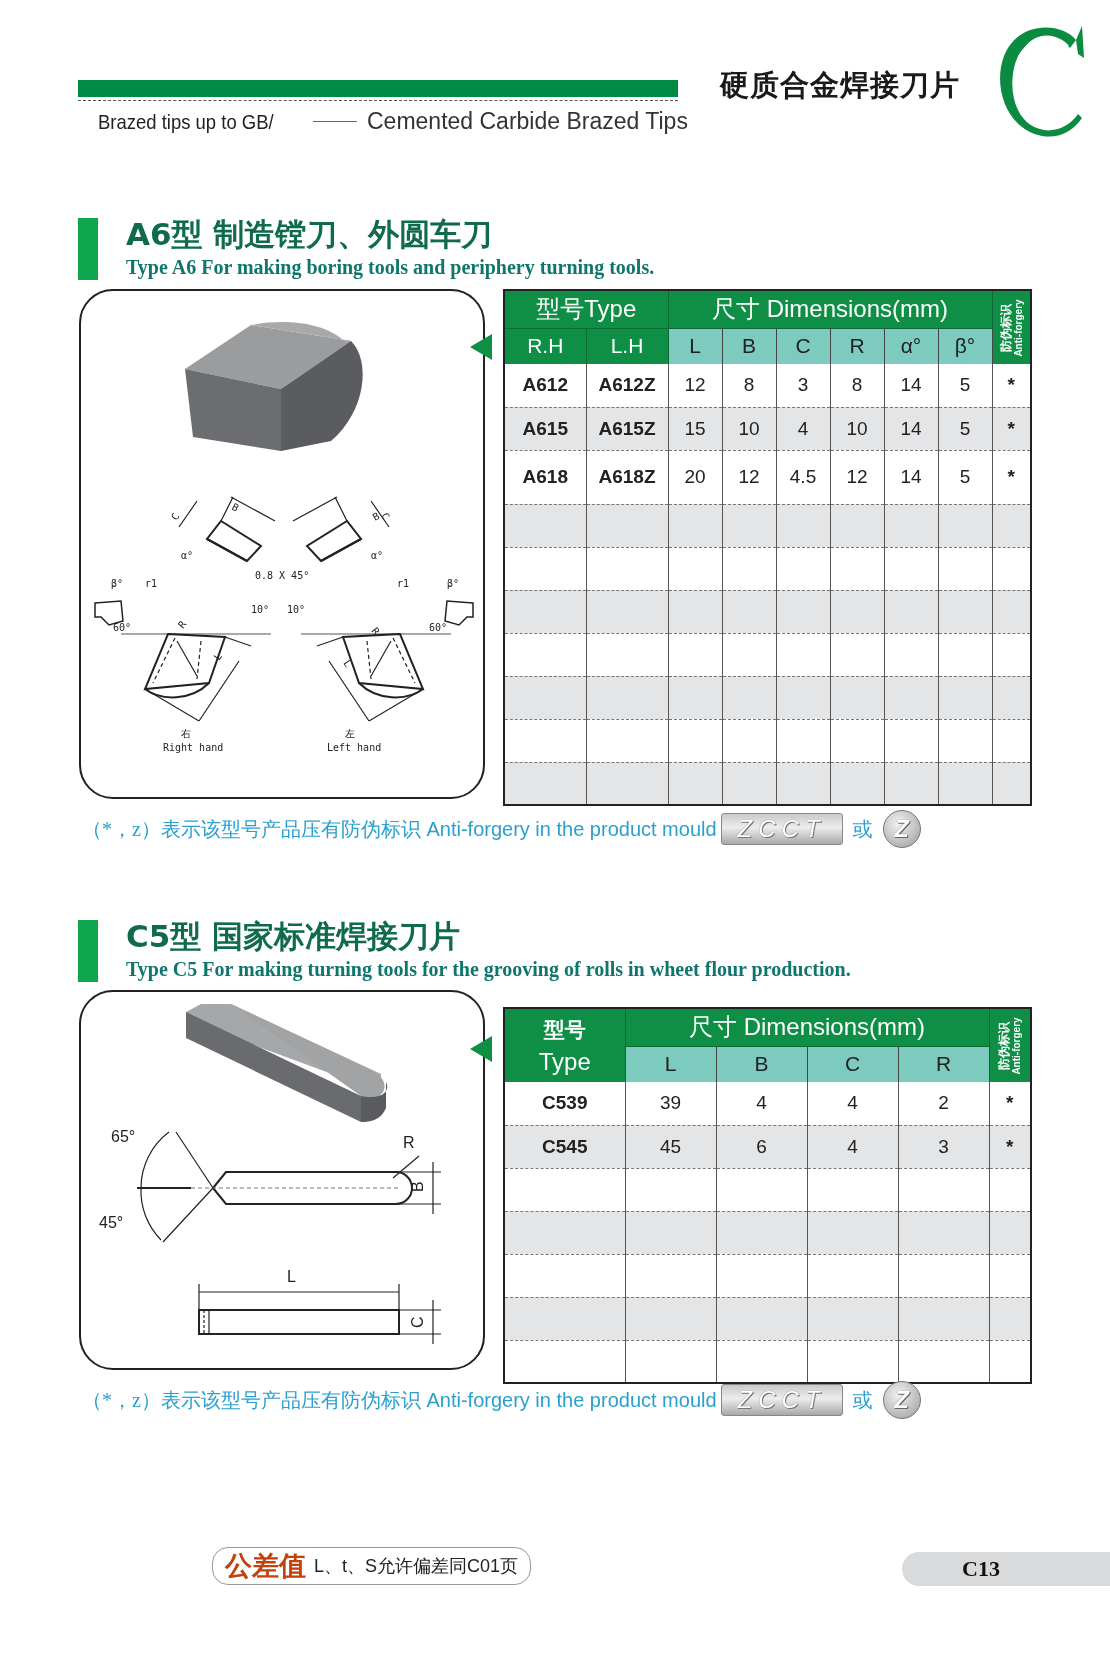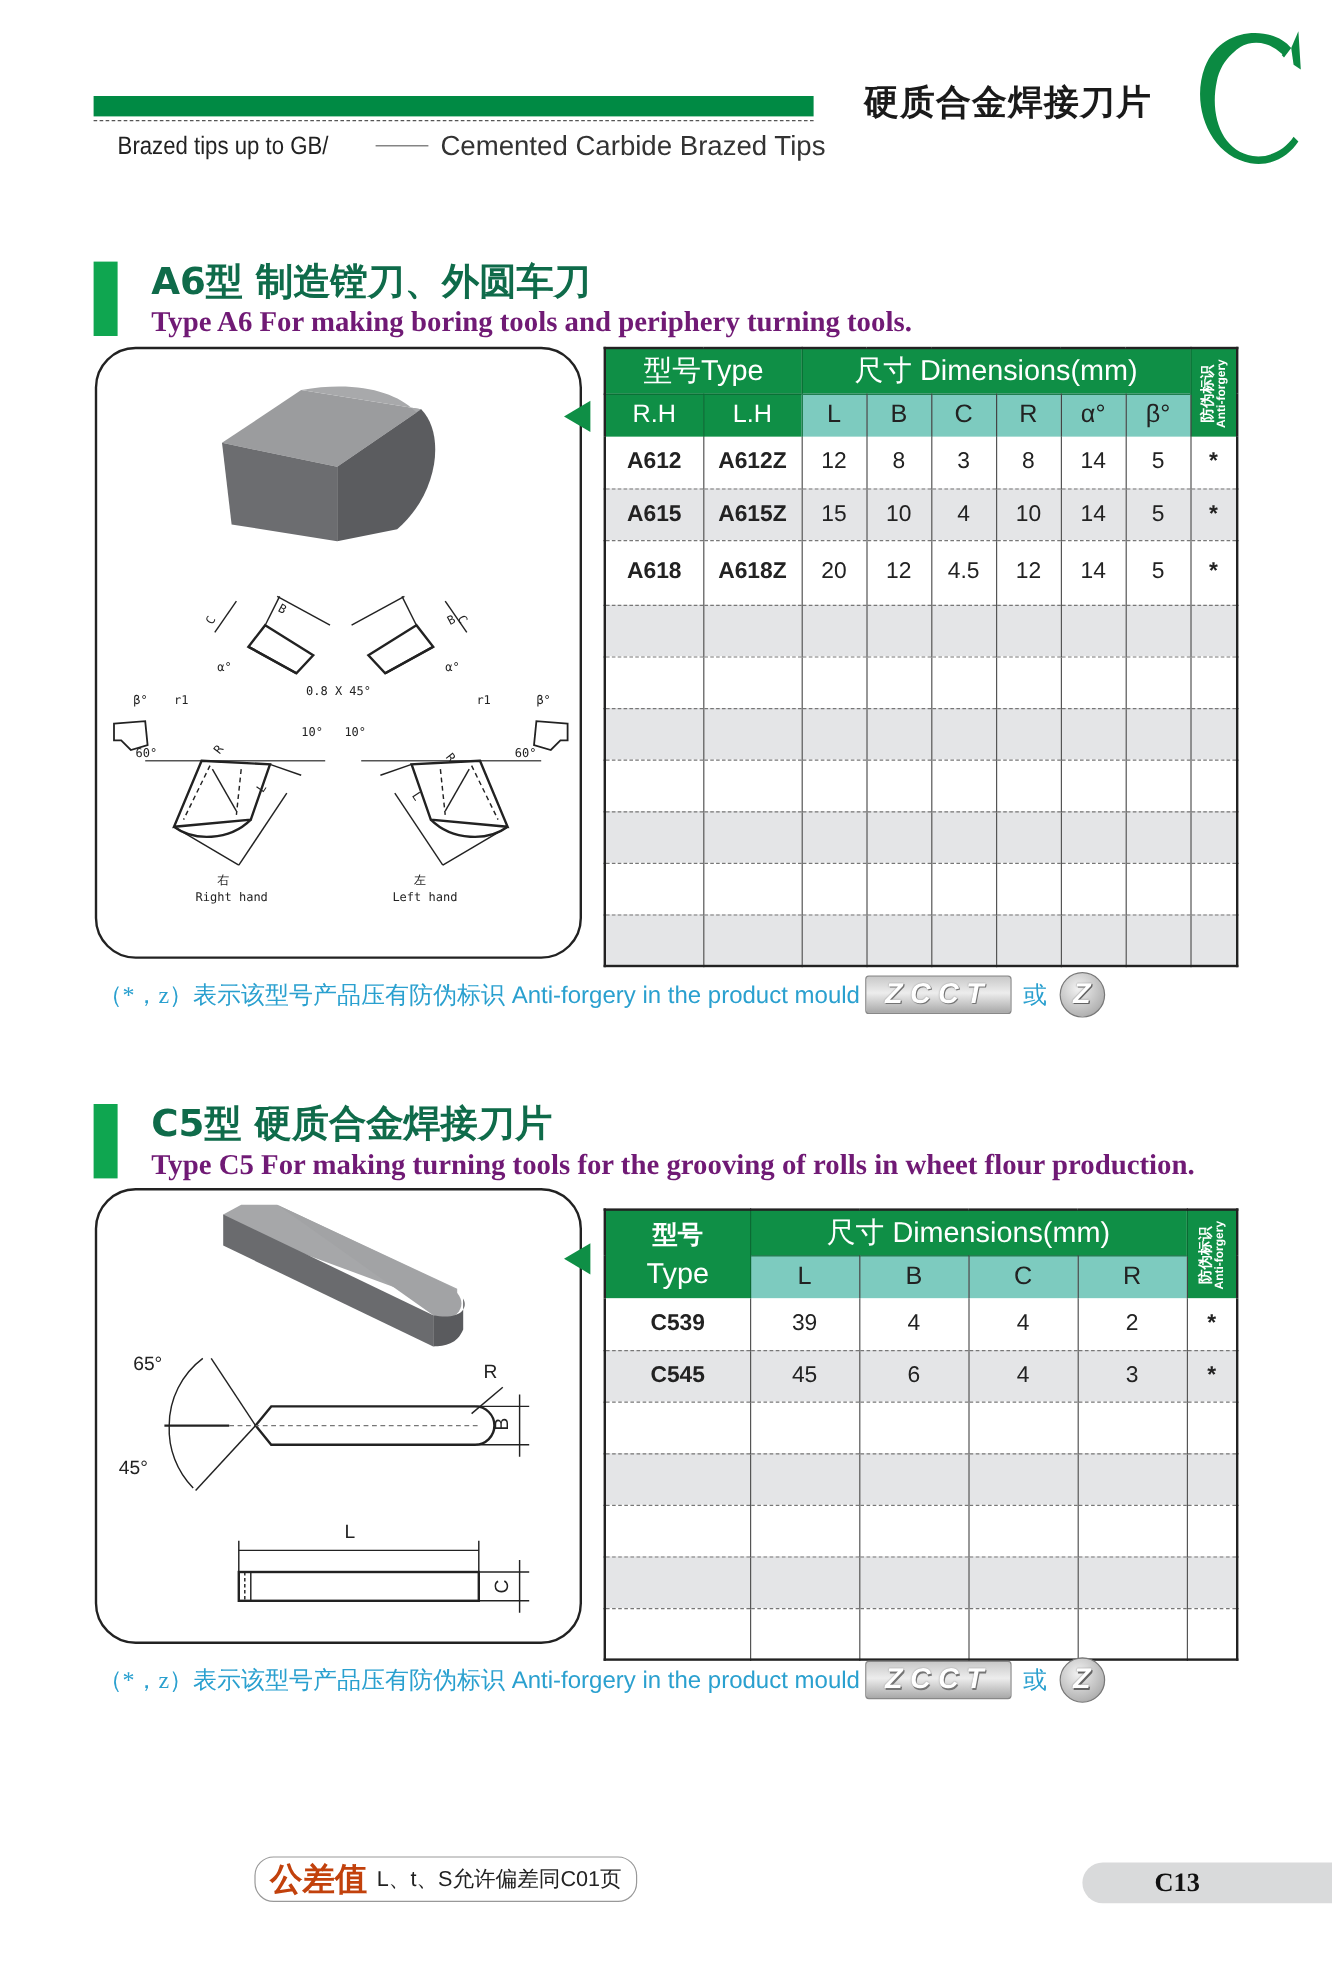--- a/index.html
+++ b/index.html
@@ -12,21 +12,21 @@
   .hdr-line2 { position: absolute; left: 98px; top: 108px; display: flex; align-items: center; white-space: nowrap; }
   .hdr-en-left { font-size: 21px; color: #222; transform: scaleX(0.88); transform-origin: left center; display: inline-block; width: 205px; }
   .hdr-cn-left { font-size: 30px; font-weight: bold; color: #1a1a1a; font-family: "DejaVu Sans", sans-serif; margin-left: 4px; }
   .hdr-rule { display: inline-block; width: 44px; border-top: 1.5px solid #666; margin: 0 10px 0 10px; }
   .hdr-en-right { font-size: 23px; color: #333; }
   .hdr-logo { position: absolute; left: 990px; top: 18px; width: 100px; height: 125px; }
 
   
   .sec-mark { position: absolute; width: 20px; background: #0fa650; }
   .sec-title-cn { position: absolute; font-size: 31px; font-weight: bold; color: #0f6b4a; font-family: "DejaVu Sans", sans-serif; white-space: nowrap; }
-  .sec-title-en { position: absolute; font-size: 24px; font-weight: bold; color: #701a75; font-family: "Liberation Serif", serif; white-space: nowrap; }
+  .sec-title-en { position: absolute; font-size: 20px; font-weight: bold; color: #0f766e; font-family: "Liberation Serif", serif; white-space: nowrap; }
 
   
   .panel { position: absolute; border: 2px solid #222; border-radius: 34px; background: #fff; }
   .panel svg { position: absolute; left: 0; top: 0; }
   .pointer { position: absolute; width: 0; height: 0; border-top: 13px solid transparent; border-bottom: 13px solid transparent; border-right: 22px solid #0f8f46; }
 
   
   table.spec { position: absolute; border-collapse: collapse; border: 2px solid #222; table-layout: fixed; }
   table.spec th, table.spec td { text-align: center; vertical-align: middle; }
   .th-green { background: #0f8f46; color: #fff; font-weight: normal; font-size: 24px; border-right: 1px solid #0b6a33; }
@@ -42,21 +42,21 @@
   table.spec tbody tr:nth-child(odd) td { background: #ffffff; }
   table.spec tbody tr:last-child td { border-bottom: none; }
   td.code { color: #0f8f46; font-weight: bold; font-size: 20px; }
   td.star { color: #1aa3d6; font-size: 22px; font-weight: bold; border-right: none; }
   .star-col { border-right: none !important; }
 
   
   .note { position: absolute; display: flex; align-items: center; white-space: nowrap; color: #2aa0cf; font-size: 20px; }
   .note .mark { font-family: "Liberation Serif", serif; }
   .zcct-logo { display: inline-block; width: 122px; height: 32px; margin-left: 4px; border-radius: 3px; background: linear-gradient(#c9c9c9, #ededed 45%, #a8a8a8); border: 1px solid #888; position: relative; }
-  .zcct-logo span { position: absolute; inset: 0; text-align: center; line-height: 30px; font-weight: bold; font-size: 24px; color: #fff; letter-spacing: 6px; text-shadow: 0 0 1px #666, 1px 1px 0 #777; font-style: italic; }
+  .zcct-logo span { position: absolute; inset: 0; text-align: center; line-height: 30px; font-weight: normal; font-size: 24px; color: #fff; letter-spacing: 6px; text-shadow: 0 0 1px #666, 1px 1px 0 #777; font-style: italic; }
   .note .or { margin: 0 10px 0 10px; }
   .z-circle { display: inline-block; width: 38px; height: 38px; border-radius: 50%; background: radial-gradient(circle at 40% 35%, #f2f2f2, #b5b5b5 70%, #8e8e8e); border: 1px solid #777; text-align: center; line-height: 36px; font-weight: bold; font-size: 24px; color: #fff; text-shadow: 0 0 1px #555, 1px 1px 0 #666; font-style: italic; }
 
   
   .tol-box { position: absolute; left: 212px; top: 1547px; height: 38px; padding: 0 12px; border: 1.5px solid #999; border-radius: 16px; display: flex; align-items: center; white-space: nowrap; }
   .tol-label { color: #c2410c; font-weight: bold; font-size: 27px; font-family: "DejaVu Sans", sans-serif; margin-right: 8px; }
   .tol-text { font-size: 18px; color: #222; }
   .page-tab { position: absolute; left: 902px; top: 1552px; width: 208px; height: 34px; background: #d9dadb; border-radius: 17px 0 0 17px; display: flex; align-items: center; padding-left: 60px; }
   .page-num { font-family: "Liberation Serif", serif; font-weight: bold; font-size: 22px; color: #111; }
 </style>
@@ -305,21 +305,21 @@
   <span class="mark">（*，z）</span>
   <span>表示该型号产品压有防伪标识 Anti-forgery in the product mould</span>
   <span class="zcct-logo">
       <span>ZCCT</span>
     </span>
   <span class="or">或</span>
   <span class="z-circle">Z</span>
 </div>
 
 <div class="sec-mark" style="left:78px; top:920px; height:62px;"></div>
-<div class="sec-title-cn" style="left:126px; top:916px;">C5型  硬质合金焊接刀片</div>
+<div class="sec-title-cn" style="left:126px; top:916px;">C5型  国家标准焊接刀片</div>
 <div class="sec-title-en" style="left:126px; top:958px;">Type C5  For making turning tools for the grooving of rolls in wheet flour production.</div>
 
 <div class="panel" style="left:79px; top:990px; width:406px; height:380px;">
   <svg width="406" height="380" viewBox="0 0 406 380" font-family="Liberation Sans, sans-serif">
 
     <polygon points="105,20 120,12 150,12 300,82 300,100 110,30" fill="#a6a7a9"></polygon>
     <path d="M150,12 L290,78 C310,88 306,104 290,108 L280,104 Z" fill="#a2a3a5"></path>
     <polygon points="105,20 280,104 280,130 105,46" fill="#6a6b6e"></polygon>
     <path d="M280,104 C300,108 310,100 305,90 L305,116 C300,128 290,130 280,130 Z" fill="#5a5b5e"></path>
 

